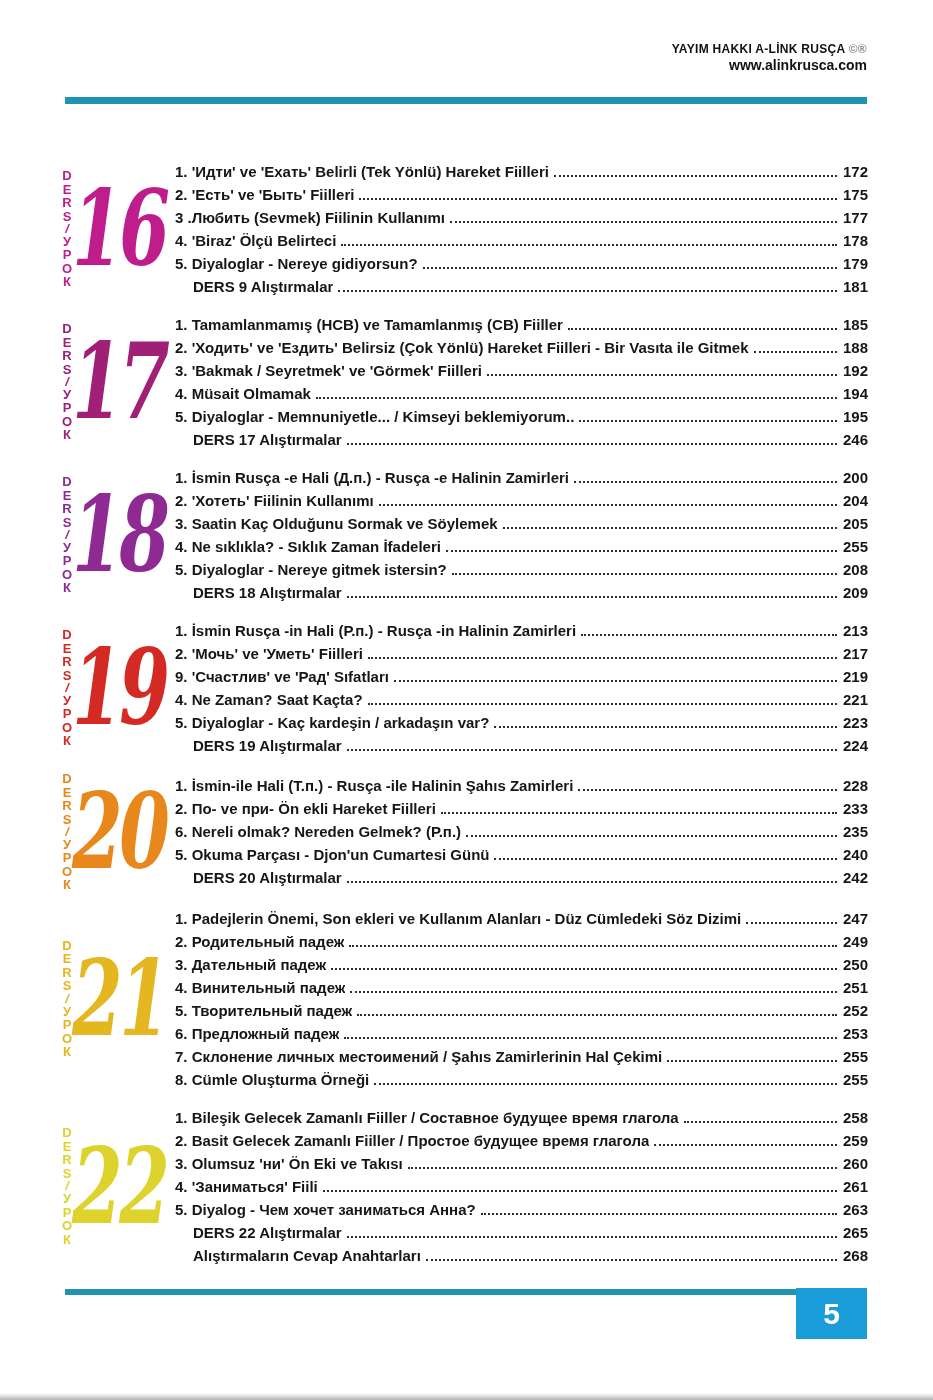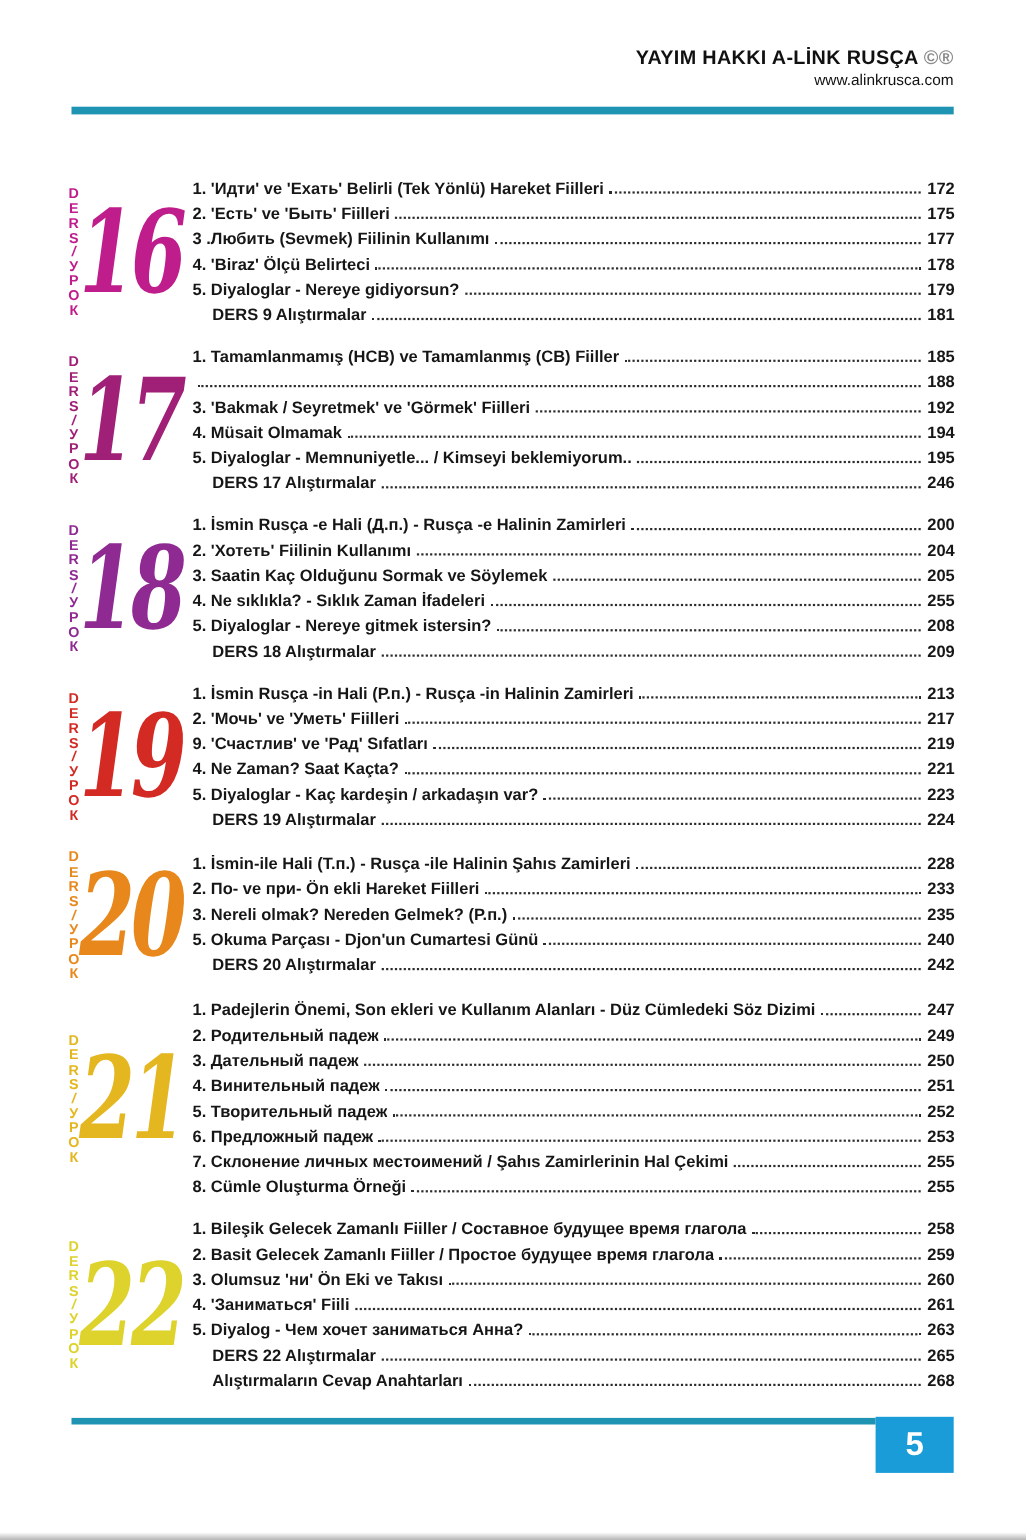--- a/index.html
+++ b/index.html
@@ -2,23 +2,23 @@
 <html><head>
 <meta charset="utf-8">
 <style>
   html,body { margin:0; padding:0; background:#ffffff; }
   .page {
     position:relative; width:933px; height:1400px; background:#ffffff;
     font-family:"Liberation Sans", sans-serif; overflow:hidden;
   }
   
   .header { position:absolute; top:42px; right:66px; text-align:right; color:#111; }
-  .header .publisher { font-size:18px; font-weight:bold; letter-spacing:.3px;text-align:center; }
+  .header .publisher { font-size:12px; font-weight:bold; letter-spacing:.3px;text-align:center; }
   .header .copyright { color:#8a8a8a; font-weight:bold; }
-  .header .website { font-size:14px; font-weight:normal; margin-top:1px; }
+  .header .website { font-size:14px; font-weight:bold; margin-top:1px; }
   
   .rule-top { position:absolute; left:65px; top:97px; width:802px; height:7px; background:#1e93b2; }
   .rule-bottom { position:absolute; left:65px; top:1289px; width:731px; height:6px; background:#1e93b2; }
   .page-badge {
     position:absolute; left:796px; top:1288px; width:71px; height:51px;
     background:#1a9cd8; color:#ffffff; display:flex; align-items:center; justify-content:center;
     font-size:30px; font-weight:bold;
   }
   .scan-edge { position:absolute; left:0; right:0; bottom:0; height:7px;
     background:linear-gradient(to bottom,#ffffff,#b5b5b5); }
@@ -125,20 +125,21 @@
           </div>
           <div class="num" style="color: rgb(160, 32, 120);">17</div>
         </div>
         <div class="entries">
           <div class="row">
             <div class="label">1. Tamamlanmamış (HCB) ve Tamamlanmış (CB) Fiiller</div>
             <div class="dots"></div>
             <div class="pg">185</div>
           </div>
           <div class="row">
+            <div class="label">2. 'Ходить' ve 'Ездить' Belirsiz (Çok Yönlü) Hareket Fiilleri - Bir Vasıta ile Gitmek</div>
             <div class="dots"></div>
             <div class="pg">188</div>
           </div>
           <div class="row">
             <div class="label">3. 'Bakmak / Seyretmek' ve 'Görmek' Fiilleri</div>
             <div class="dots"></div>
             <div class="pg">192</div>
           </div>
           <div class="row">
             <div class="label">4. Müsait Olmamak</div>
@@ -273,21 +274,21 @@
             <div class="label">1. İsmin-ile Hali (Т.п.) - Rusça -ile Halinin Şahıs Zamirleri</div>
             <div class="dots"></div>
             <div class="pg">228</div>
           </div>
           <div class="row">
             <div class="label">2. По- ve при- Ön ekli Hareket Fiilleri</div>
             <div class="dots"></div>
             <div class="pg">233</div>
           </div>
           <div class="row">
-            <div class="label">3. Nereli olmak? Nereden Gelmek? (Р.п.)</div>
+            <div class="label">6. Nereli olmak? Nereden Gelmek? (Р.п.)</div>
             <div class="dots"></div>
             <div class="pg">235</div>
           </div>
           <div class="row">
             <div class="label">5. Okuma Parçası - Djon'un Cumartesi Günü</div>
             <div class="dots"></div>
             <div class="pg">240</div>
           </div>
           <div class="row indent">
             <div class="label">DERS 20 Alıştırmalar</div>

